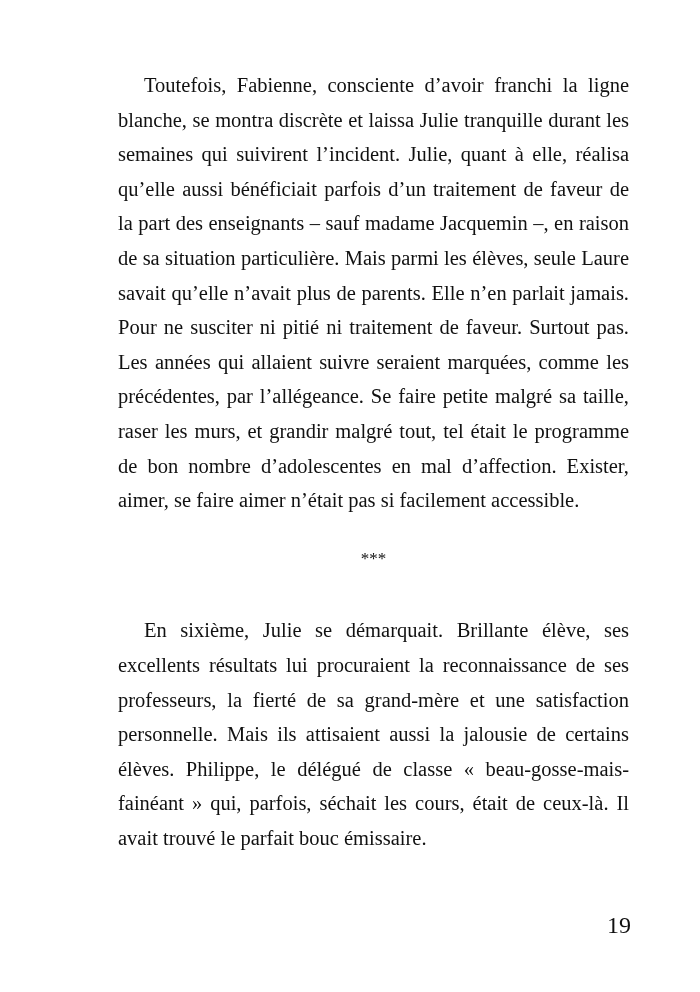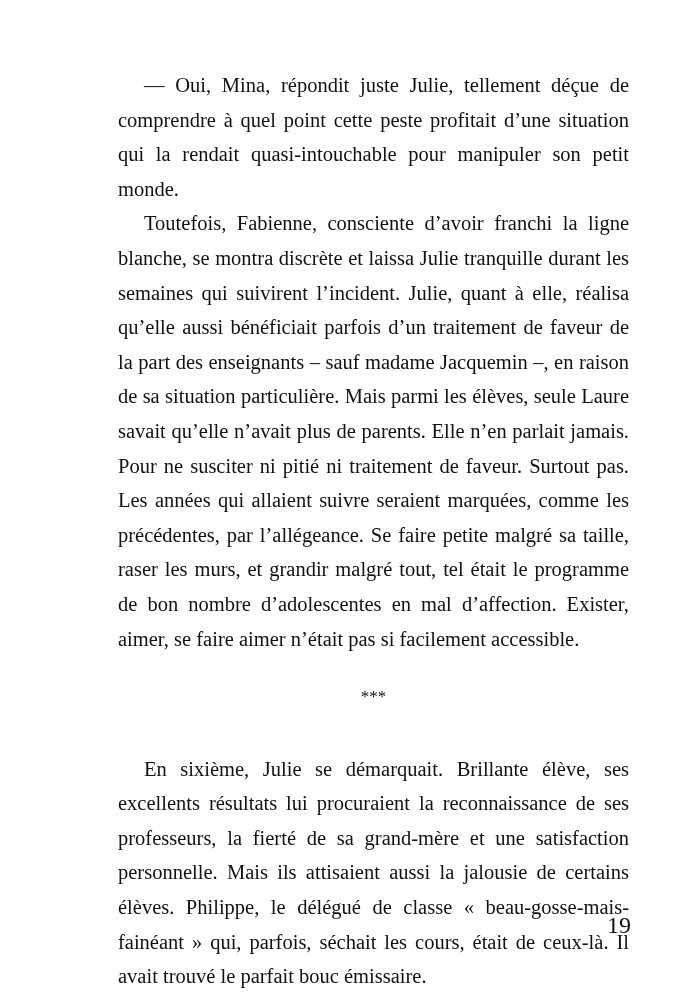--- a/index.html
+++ b/index.html
@@ -31,20 +31,19 @@
     top: 912px;
     font-family: "Liberation Serif", "DejaVu Serif", serif;
     font-size: 24px;
     color: #111111;
   }
 </style>
 </head>
 <body>
 
 <div class="page">
-  <p class="para indent">— Oui, Mina, répondit juste Julie, tellement déçue de comprendre à quel point cette peste profitait d’une situation qui la rendait quasi-intouchable pour manipuler son petit monde.</p>
   <p class="para indent">Toutefois, Fabienne, consciente d’avoir franchi la ligne blanche, se montra discrète et laissa Julie tranquille durant les semaines qui suivirent l’incident. Julie, quant à elle, réalisa qu’elle aussi bénéficiait parfois d’un traitement de faveur de la part des enseignants – sauf madame Jacquemin –, en raison de sa situation particulière. Mais parmi les élèves, seule Laure savait qu’elle n’avait plus de parents. Elle n’en parlait jamais. Pour ne susciter ni pitié ni traitement de faveur. Surtout pas. Les années qui allaient suivre seraient marquées, comme les précédentes, par l’allégeance. Se faire petite malgré sa taille, raser les murs, et grandir malgré tout, tel était le programme de bon nombre d’adolescentes en mal d’affection. Exister, aimer, se faire aimer n’était pas si facilement accessible.</p>
   <div class="sep">***</div>
   <p class="para indent">En sixième, Julie se démarquait. Brillante élève, ses excellents résultats lui procuraient la reconnaissance de ses professeurs, la fierté de sa grand-mère et une satisfaction personnelle. Mais ils attisaient aussi la jalousie de certains élèves. Philippe, le délégué de classe « beau-gosse-mais-fainéant » qui, parfois, séchait les cours, était de ceux-là. Il avait trouvé le parfait bouc émissaire.</p>
 
 </div>
 
 <div class="pagenum">19</div>
 
 </body></html>

